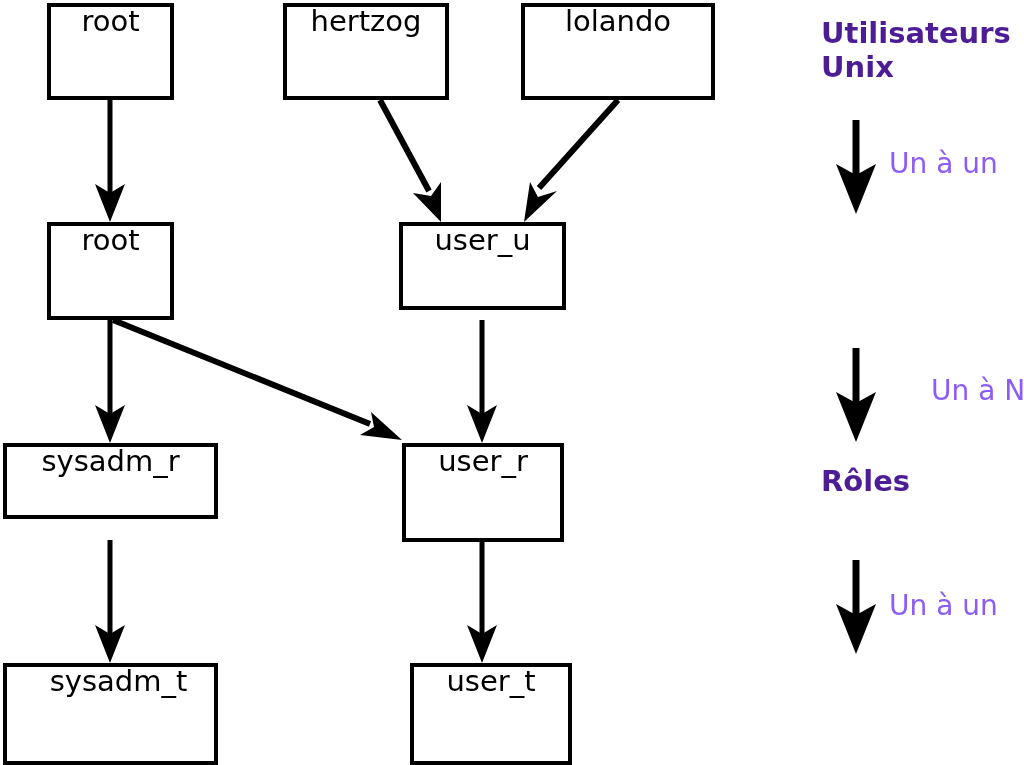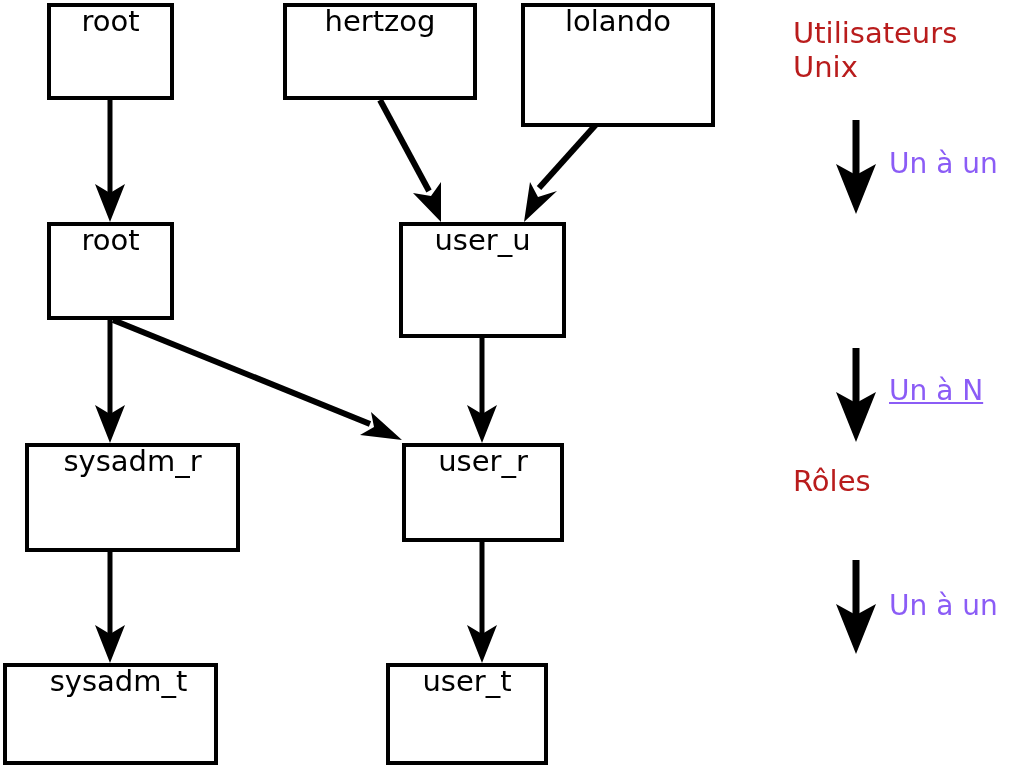--- a/index.html
+++ b/index.html
@@ -38,25 +38,26 @@
   .node-label {
     font-family: "DejaVu Sans", sans-serif;
     font-size: 29px;
     line-height: 1;
     color: #000000;
     white-space: nowrap;
   }
   .legend-stage {
     position: absolute;
     font-family: "DejaVu Sans", sans-serif;
-    font-weight: normal;
+    font-weight: bold;
     font-size: 29px;
     line-height: 34px;
-    color: #b91c1c;
+    color: #4c1d95;
     white-space: pre-line;
+    margin-left: 28px;
   }
   .legend-edge-label {
     position: absolute;
     font-family: "DejaVu Sans", sans-serif;
     font-size: 28px;
     line-height: 1;
     color: #8b5cf6;
     white-space: nowrap;
   }
 </style>
@@ -118,58 +119,58 @@
     <g>
       <line x1="856" y1="560" x2="856" y2="625" stroke="#000" stroke-width="7"></line>
       <polygon points="856,654 836,604 856,615 876,604" fill="#000"></polygon>
     </g>
   </svg>
 
   <div class="node" style="left:47px; top:3px; width:127px; height:97px;">
     <span class="node-label">root</span>
   </div>
 
-  <div class="node" style="left:283px; top:3px; width:194px; height:97px;">
+  <div class="node" style="left:283px; top:3px; width:166px; height:97px;">
     <span class="node-label">hertzog</span>
   </div>
 
-  <div class="node" style="left:521px; top:3px; width:194px; height:124px;">
+  <div class="node" style="left:521px; top:3px; width:194px; height:97px;">
     <span class="node-label">lolando</span>
   </div>
 
   <div class="node" style="left:47px; top:222px; width:127px; height:98px;">
     <span class="node-label">root</span>
   </div>
 
-  <div class="node" style="left:399px; top:222px; width:167px; height:116px;">
+  <div class="node" style="left:399px; top:222px; width:167px; height:88px;">
     <span class="node-label">user_u</span>
   </div>
 
-  <div class="node" style="left:3px; top:443px; width:215px; height:109px;margin-left:22px;">
+  <div class="node" style="left:3px; top:443px; width:215px; height:76px;">
     <span class="node-label">sysadm_r</span>
   </div>
 
   <div class="node" style="left:402px; top:443px; width:162px; height:99px;">
     <span class="node-label">user_r</span>
   </div>
 
   <div class="node" style="left:3px; top:663px; width:215px; height:102px;padding-left:16px;">
     <span class="node-label">sysadm_t</span>
   </div>
 
-  <div class="node" style="left:386px; top:663px; width:162px; height:102px;">
+  <div class="node" style="left:410px; top:663px; width:162px; height:102px;">
     <span class="node-label">user_t</span>
   </div>
 
   <div class="legend-stage" style="left:793px; top:16px;">Utilisateurs
 Unix</div>
 
 
   <div class="legend-stage" style="left:793px; top:464px;">Rôles</div>
 
 
   <div class="legend-edge-label" style="left:889px; top:150px;">Un à un</div>
 
-  <div class="legend-edge-label" style="left:889px; top:377px;text-decoration:underline;">Un à N</div>
+  <div class="legend-edge-label" style="left:931px; top:377px;">Un à N</div>
 
   <div class="legend-edge-label" style="left:889px; top:592px;">Un à un</div>
 
 </div>
 
 </body></html>

